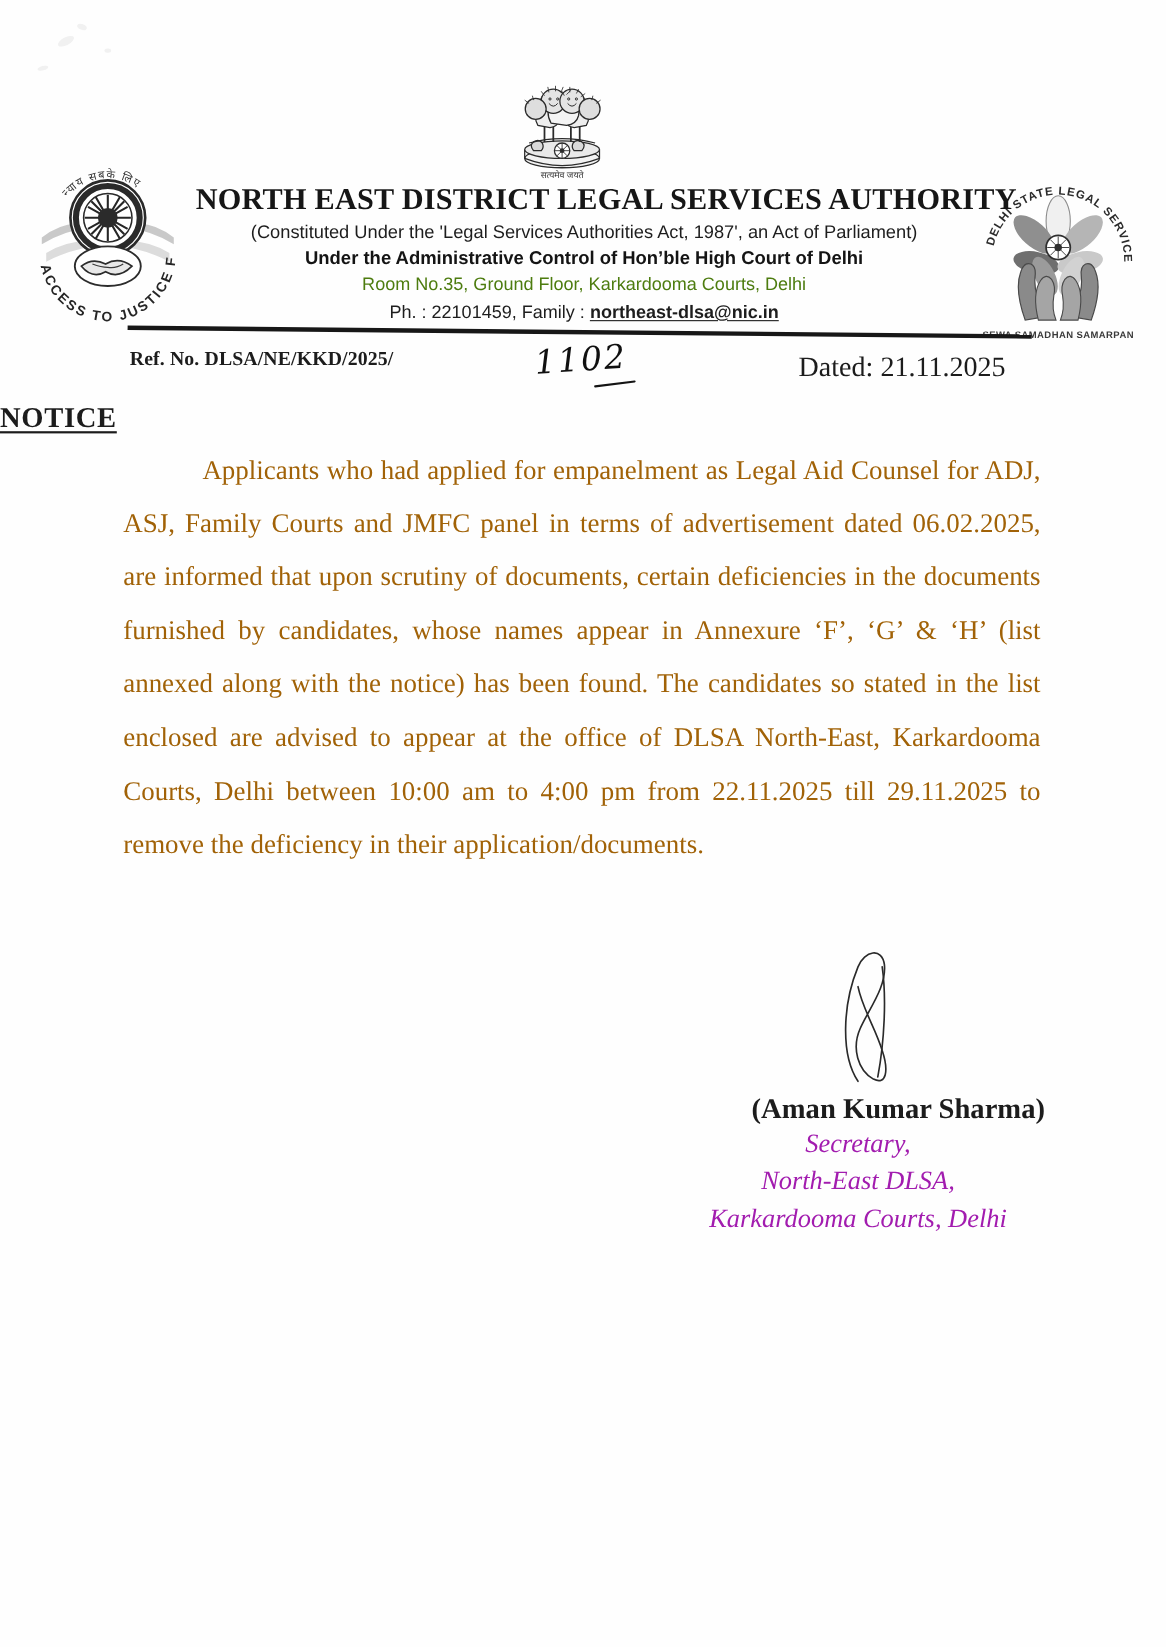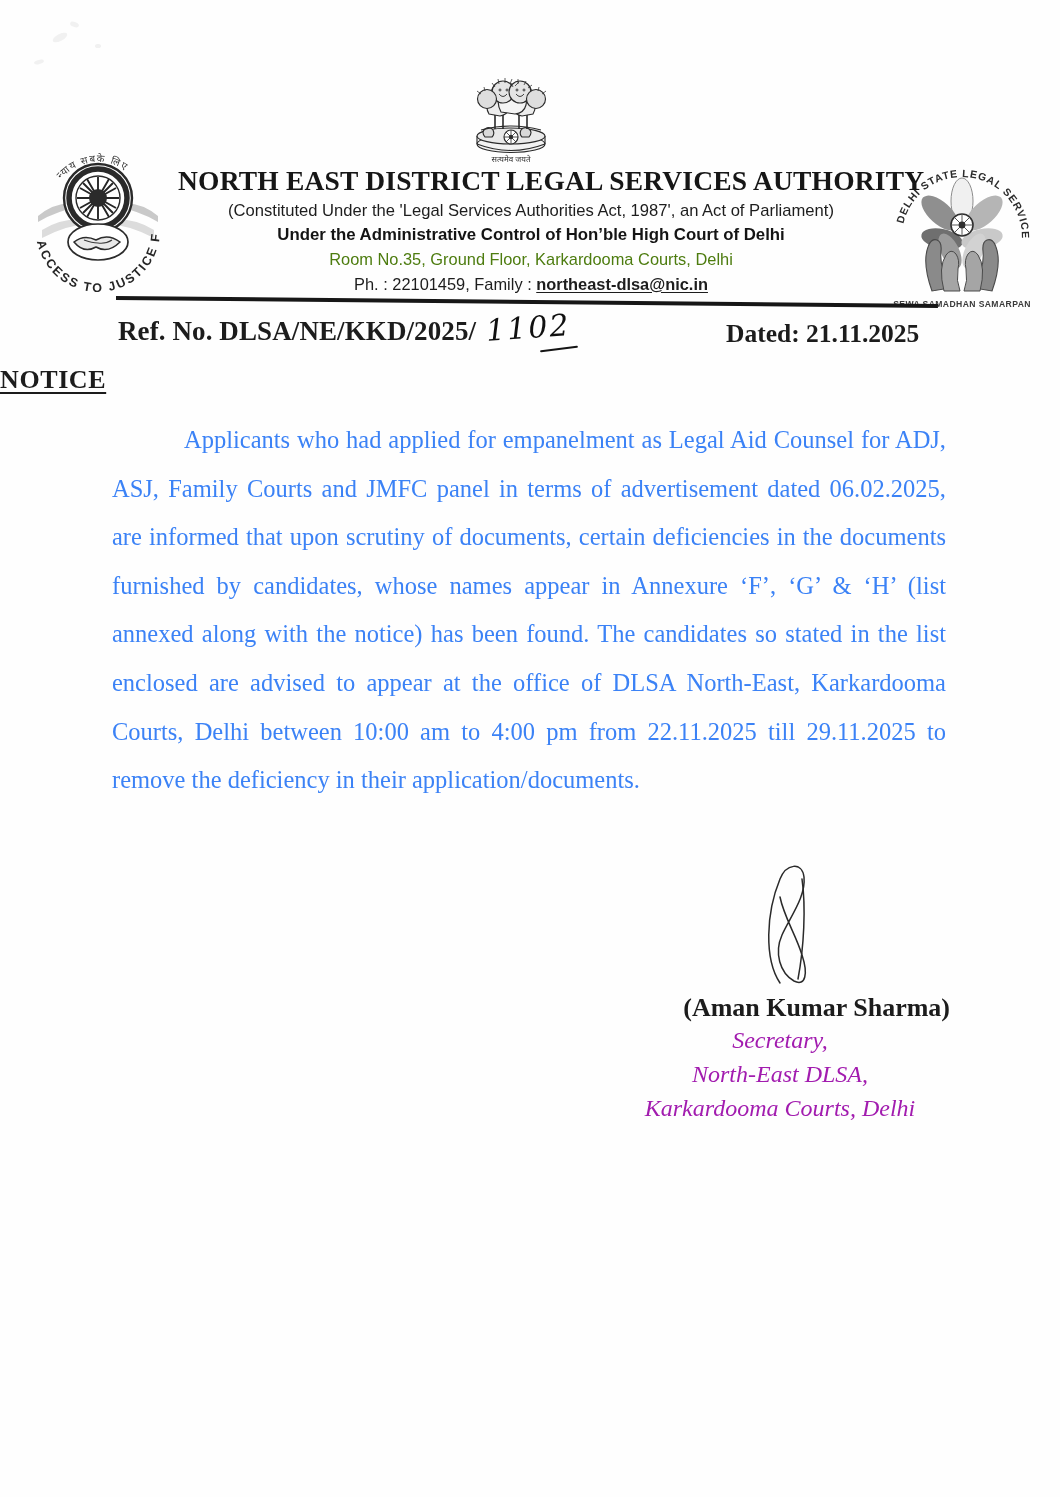--- a/index.html
+++ b/index.html
@@ -132,21 +132,21 @@
     position: absolute;
     left: 0;
     top: 316px;
     width: 1060px;
     height: 46px;
   }
   .ref-no {
     position: absolute;
     left: 118px;
     top: 0;
-    font-size: 27px;
+    font-size: 18px;
     font-weight: bold;
     letter-spacing: .1px;
     white-space: nowrap;
   }
   .ref-hand {
     position: absolute;
     left: 486px;
     top: -6px;
     font-family: "DejaVu Serif", serif;
     font-size: 30px;
@@ -164,21 +164,21 @@
     height: 2px;
     background: #141414;
     transform: rotate(-7deg);
     border-radius: 2px;
   }
   .dated {
     position: absolute;
     left: 726px;
     top: 3px;
     font-size: 25.5px;
-    font-weight: bold;
+    font-weight: normal;
     white-space: nowrap;
   }
 
   
   .notice-title {
     position: absolute;
     left: 0;
     top: 365px;
     width: 1060px;
     text-align: left;
@@ -189,27 +189,27 @@
   .notice-title span {
     text-decoration: underline;
     text-underline-offset: 4px;
     text-decoration-thickness: 2px;
   }
 
   
   .body-text {
     position: absolute;
     left: 112px;
-    top: 416px;
+    top: 404px;
     width: 834px;
     font-size: 24.5px;
     line-height: 48.6px;
     text-align: justify;
     text-justify: inter-word;
-    color: #3b82f6;
+    color: #a16207;
     text-indent: 72px;
   }
 
   
   .signature-wrap {
     position: absolute;
     left: 610px;
     top: 855px;
     width: 340px;
     text-align: center;

